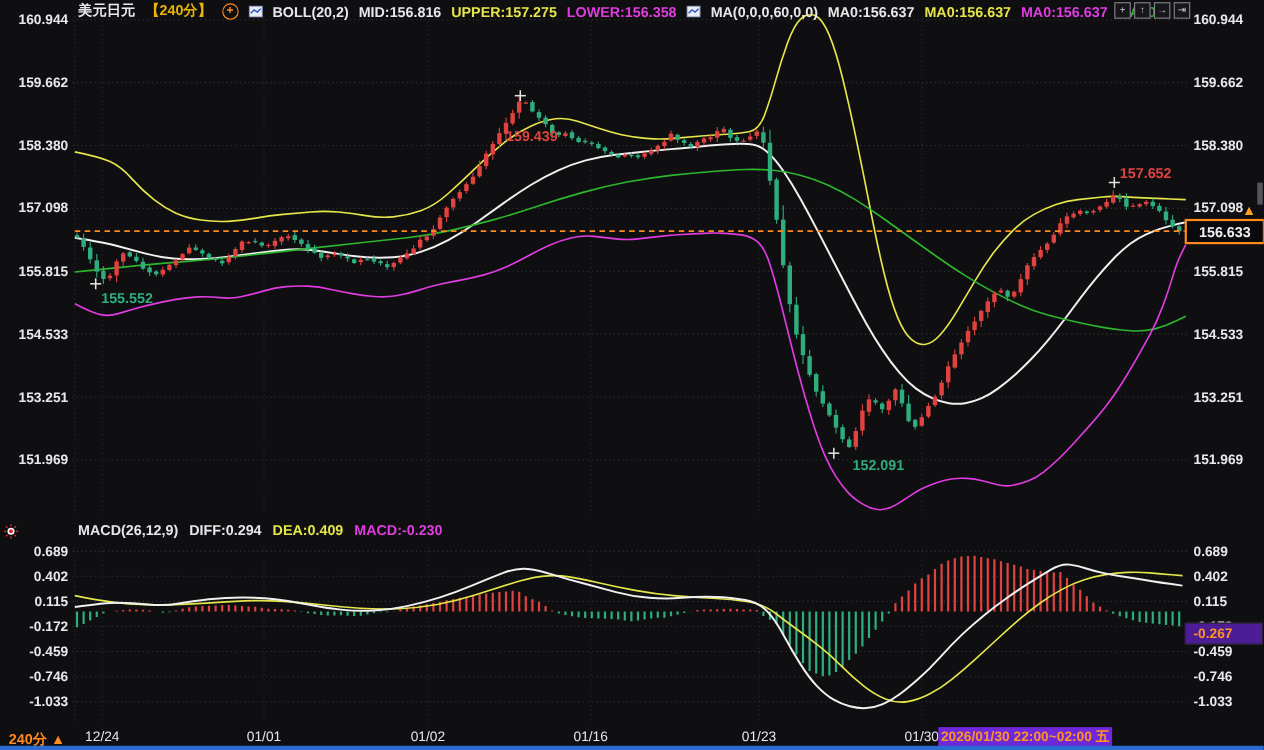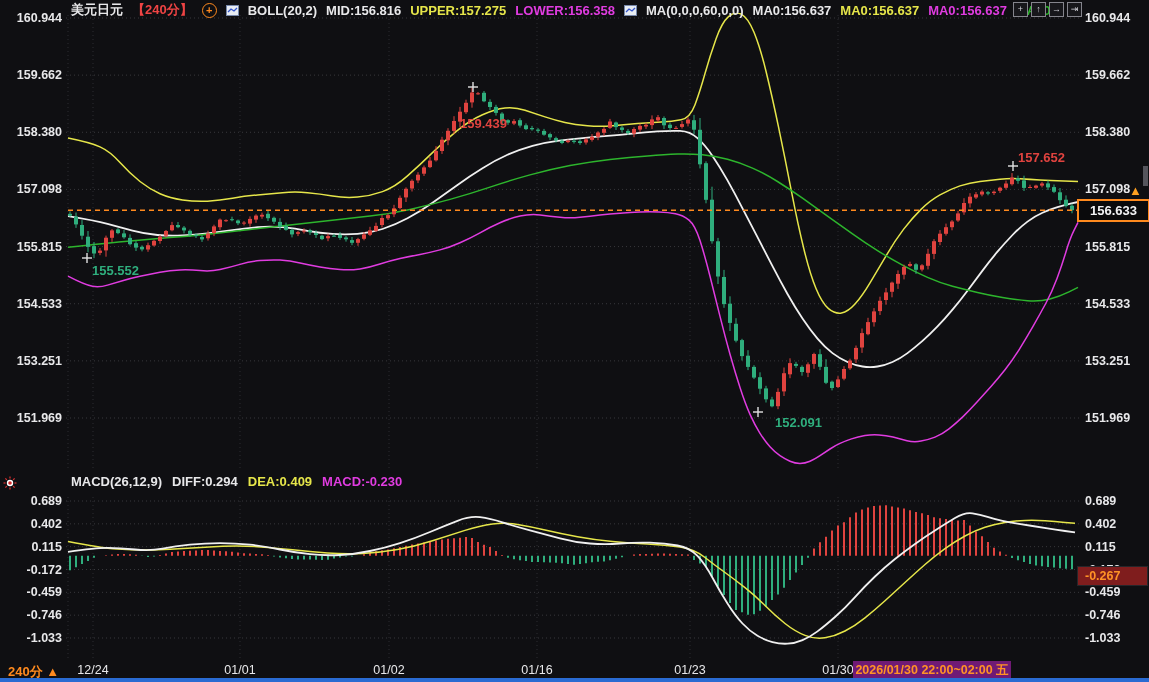--- a/index.html
+++ b/index.html
@@ -3,44 +3,44 @@
 <meta charset="utf-8">
 <style>
   html,body{margin:0;padding:0;background:#000;}
   .screen{position:relative;width:1149px;height:682px;background:#0f0f12;overflow:hidden;
           font-family:"Liberation Sans",sans-serif;}
   #chart{position:absolute;left:0;top:0;z-index:1;}
   .hdr{position:absolute;left:71px;top:2px;height:16px;display:flex;align-items:center;gap:9px;
        font-size:13px;font-weight:bold;white-space:nowrap;z-index:4;}
   .macdhdr{position:absolute;left:71px;top:474px;height:16px;display:flex;gap:10px;
        font-size:13px;font-weight:bold;white-space:nowrap;z-index:4;}
-  .w{color:#e8e8ea}.yl{color:#e6e64a}.mg{color:#e03ce0}.gn{color:#2db52d}.o{color:#ef4444}
+  .w{color:#e8e8ea}.yl{color:#e6e64a}.mg{color:#e03ce0}.gn{color:#2db52d}.o{color:#eab308}
   .addicon{display:inline-block;width:13px;height:13px;border:1px solid #ff8a1e;border-radius:50%;
        color:#ff8a1e;font-size:11px;line-height:12px;text-align:center;font-weight:bold;}
   .mini{display:inline-flex;align-items:center;}
   .toolbar{position:absolute;left:1013px;top:2px;display:flex;gap:3px;z-index:4;}
   .ticon{width:13px;height:13px;border:1px solid #84848c;background:#17171b;color:#cfcfd6;
        font-size:9px;line-height:12px;text-align:center;cursor:pointer;}
   .sun{position:absolute;left:3px;top:476px;z-index:4;}
   .ylab{position:absolute;font-size:12.5px;font-weight:bold;color:#e8e8ea;transform:translateY(-50%);
        z-index:3;white-space:nowrap;}
   .ylab.left{left:0;width:62px;text-align:right;}
   .ylab.right{left:1085px;text-align:left;}
   .xlab{position:absolute;top:663px;width:60px;text-align:center;font-size:12.5px;font-weight:normal;
        color:#e8e8ea;z-index:3;}
   .tf{position:absolute;left:8px;top:663px;color:#ff8a1e;font-size:13px;font-weight:bold;z-index:3;}
   .ann{position:absolute;font-size:13px;font-weight:bold;z-index:3;white-space:nowrap;}
   .pricebox{position:absolute;left:1077px;top:199px;width:69px;height:19px;border:2px solid #ff8a1e;
        background:#0a0a0c;color:#f2f2f4;font-size:13px;font-weight:bold;text-align:center;
        line-height:19px;z-index:5;}
   .pricearrow{position:absolute;left:1129px;top:183px;color:#ffa020;font-size:13px;z-index:5;}
-  .macdbox{position:absolute;left:1077px;top:566px;width:71px;height:20px;background:#7f1d1d;
+  .macdbox{position:absolute;left:1077px;top:566px;width:71px;height:20px;background:#4c1d95;
        border:1px solid #26262a;box-sizing:border-box;color:#ff9326;font-size:12.5px;font-weight:bold;
        line-height:18px;padding-left:7px;z-index:5;}
-  .sessionbox{position:absolute;left:853px;top:661px;width:158px;height:19px;background:#701a75;
+  .sessionbox{position:absolute;left:853px;top:661px;width:158px;height:19px;background:#6d28d9;
        color:#ff9326;font-size:12.5px;font-weight:bold;text-align:center;line-height:19px;z-index:5;
        white-space:nowrap;}
   .wm{position:absolute;left:1014px;top:622px;font-size:34px;color:#ccd1da;opacity:0.9;z-index:4;
        letter-spacing:1px;font-weight:normal;}
   .bluebar{position:absolute;left:0;bottom:0;width:1149px;height:4px;background:#2a6bd2;z-index:6;}
   .thumb{position:absolute;left:1143px;top:166px;width:5px;height:20px;background:#55555c;z-index:4;}
 </style>
 </head>
 <body>
 

